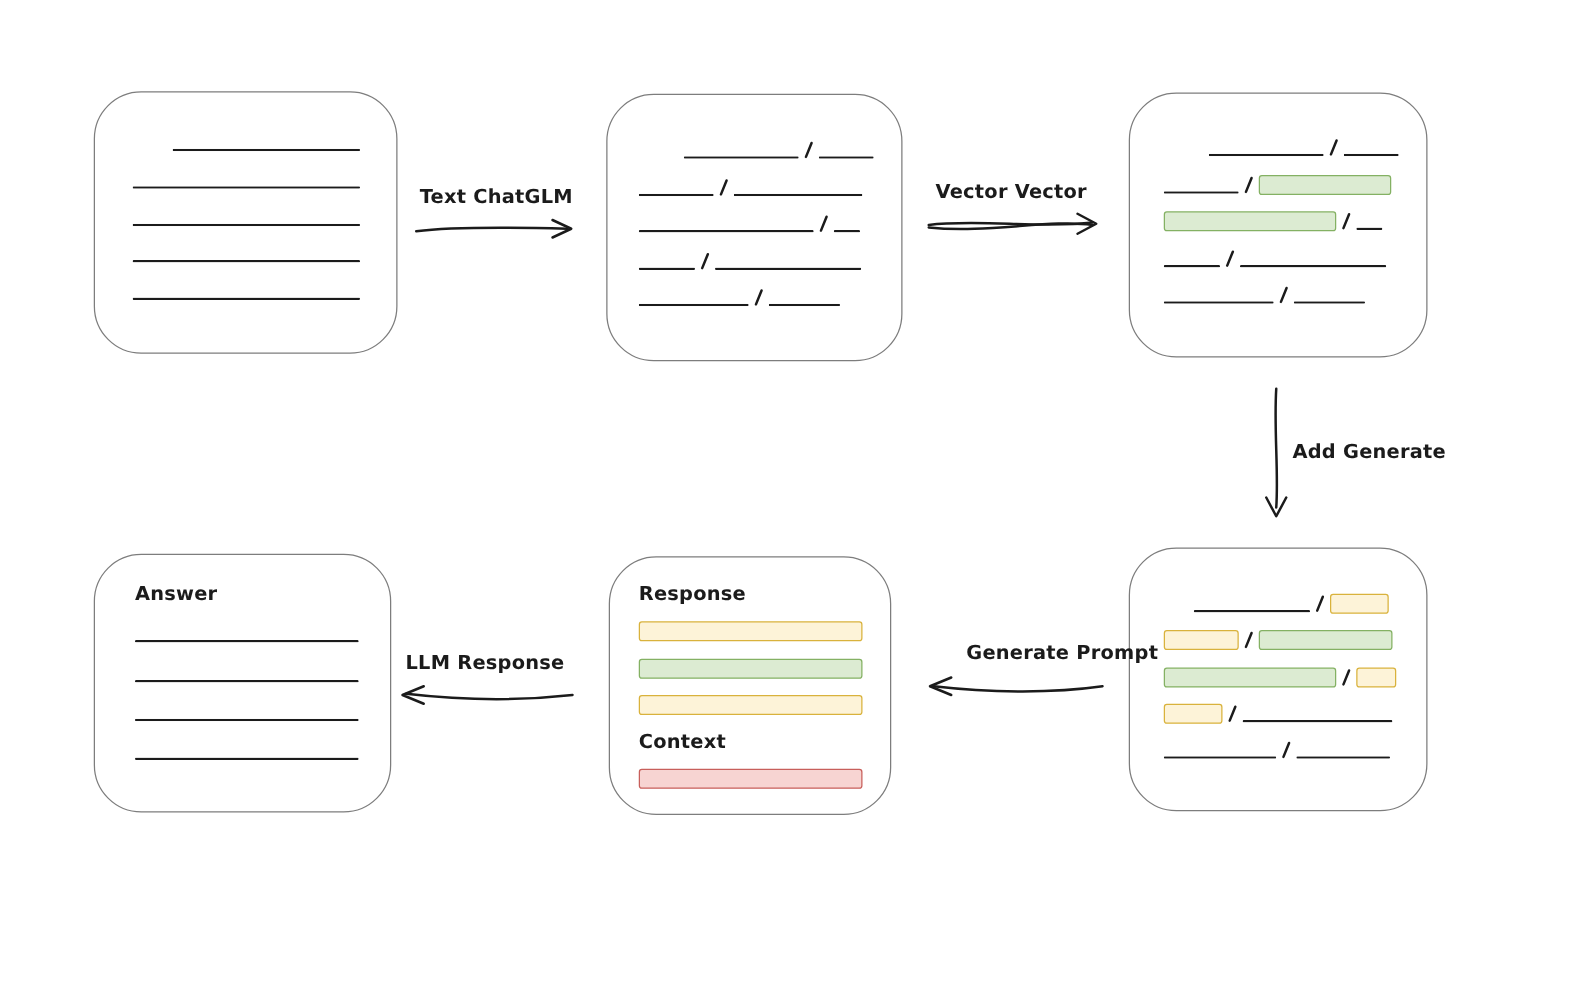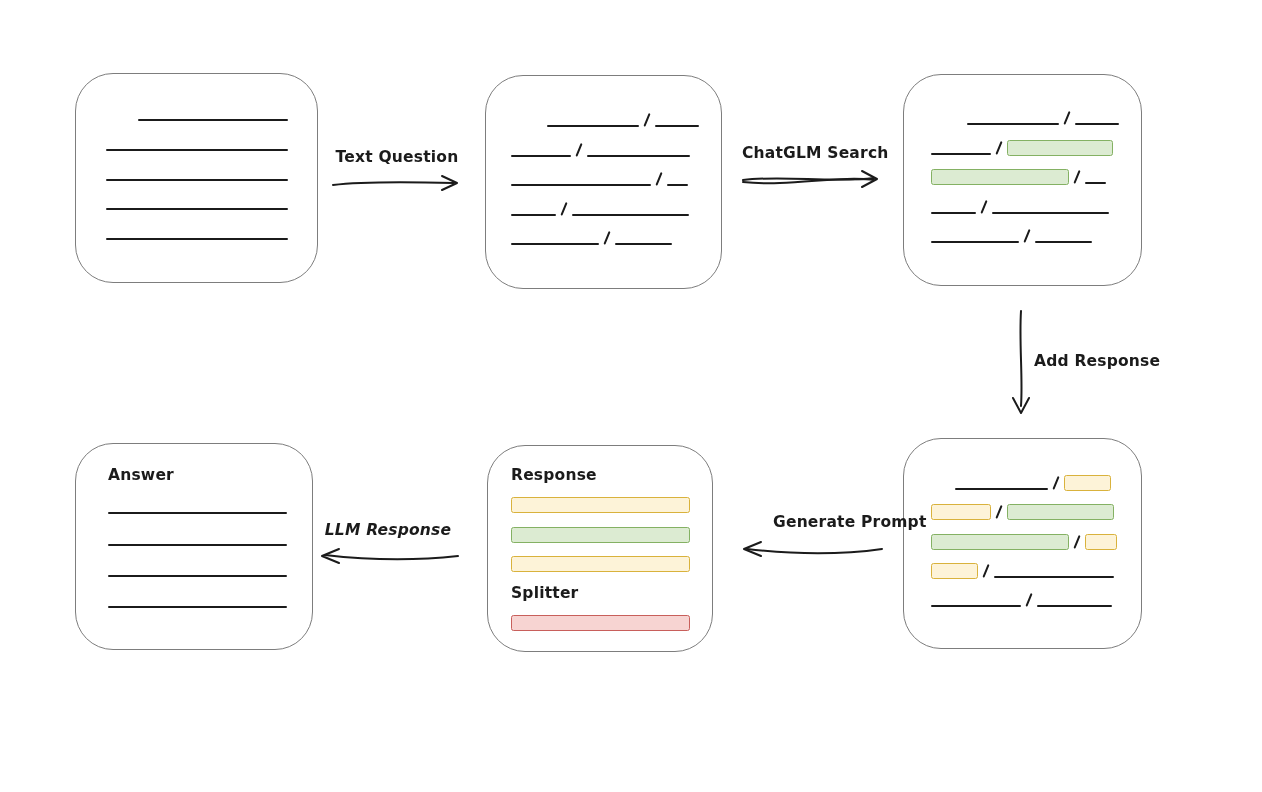--- a/index.html
+++ b/index.html
@@ -154,21 +154,21 @@
       <div class="row">
         <div class="seg-bar bar-yellow" style="width: 181px;"></div>
       </div>
       <div class="row">
         <div class="seg-bar bar-green" style="width: 181px;"></div>
       </div>
       <div class="row">
         <div class="seg-bar bar-yellow" style="width: 181px;"></div>
       </div>
       <div class="row">
-        <div class="seg-label">Splitter</div>
+        <div class="seg-label">Context</div>
       </div>
       <div class="row">
         <div class="seg-bar bar-red" style="width: 181px;"></div>
       </div>
     </div>
   <div class="node" id="node-answer">
       <div class="row">
         <div class="seg-label">Answer</div>
       </div>
       <div class="row">
@@ -178,45 +178,45 @@
         <div class="seg-ln" style="width: 180px;"></div>
       </div>
       <div class="row">
         <div class="seg-ln" style="width: 180px;"></div>
       </div>
       <div class="row">
         <div class="seg-ln" style="width: 180px;"></div>
       </div>
     </div>
 
-  <div class="arrow-label" style="left:332px;top:148px;width:130px;">Text Question</div>
+  <div class="arrow-label" style="left:332px;top:148px;width:130px;">Text ChatGLM</div>
   <svg class="arrow-svg" style="left:330px;top:170px;" width="136" height="26" viewBox="0 0 136 26">
     <path d="M3 15 C 35 11, 85 12, 124 13"></path>
     <path d="M112 6 L127 13 L112 20"></path>
   </svg>
 
-  <div class="arrow-label" style="left:742px;top:144px;width:134px;">ChatGLM Search</div>
+  <div class="arrow-label" style="left:742px;top:144px;width:134px;">Vector Vector</div>
   <svg class="arrow-svg" style="left:740px;top:166px;" width="148" height="26" viewBox="0 0 148 26">
     <path d="M3 14 C 40 9, 95 17, 134 12"></path>
     <path d="M3 16 C 50 21, 100 9, 134 14"></path>
     <path d="M122 5 L137 13 L122 21"></path>
   </svg>
 
   <svg class="arrow-svg" style="left:1008px;top:308px;" width="26" height="115" viewBox="0 0 26 115">
     <path d="M13 3 C 11 35, 15 70, 13 98"></path>
     <path d="M5 90 L13 105 L21 90"></path>
   </svg>
-  <div class="arrow-label" style="left:1034px;top:352px;text-align:left;">Add Response</div>
+  <div class="arrow-label" style="left:1034px;top:352px;text-align:left;">Add Generate</div>
 
   <div class="arrow-label" style="left:773px;top:513px;width:152px;">Generate Prompt</div>
   <svg class="arrow-svg" style="left:735px;top:538px;" width="150" height="24" viewBox="0 0 150 24">
     <path d="M147 11 C 105 17, 55 16, 12 11"></path>
     <path d="M26 4 L9 11 L26 18"></path>
   </svg>
 
-  <div class="arrow-label" style="left:320px;top:521px;width:136px;font-style:italic;">LLM Response</div>
+  <div class="arrow-label" style="left:320px;top:521px;width:136px;">LLM Response</div>
   <svg class="arrow-svg" style="left:313px;top:544px;" width="148" height="24" viewBox="0 0 148 24">
     <path d="M145 12 C 100 17, 55 16, 12 11"></path>
     <path d="M26 5 L9 12 L26 19"></path>
   </svg>
 
 
 </div>
 
 </body></html>

